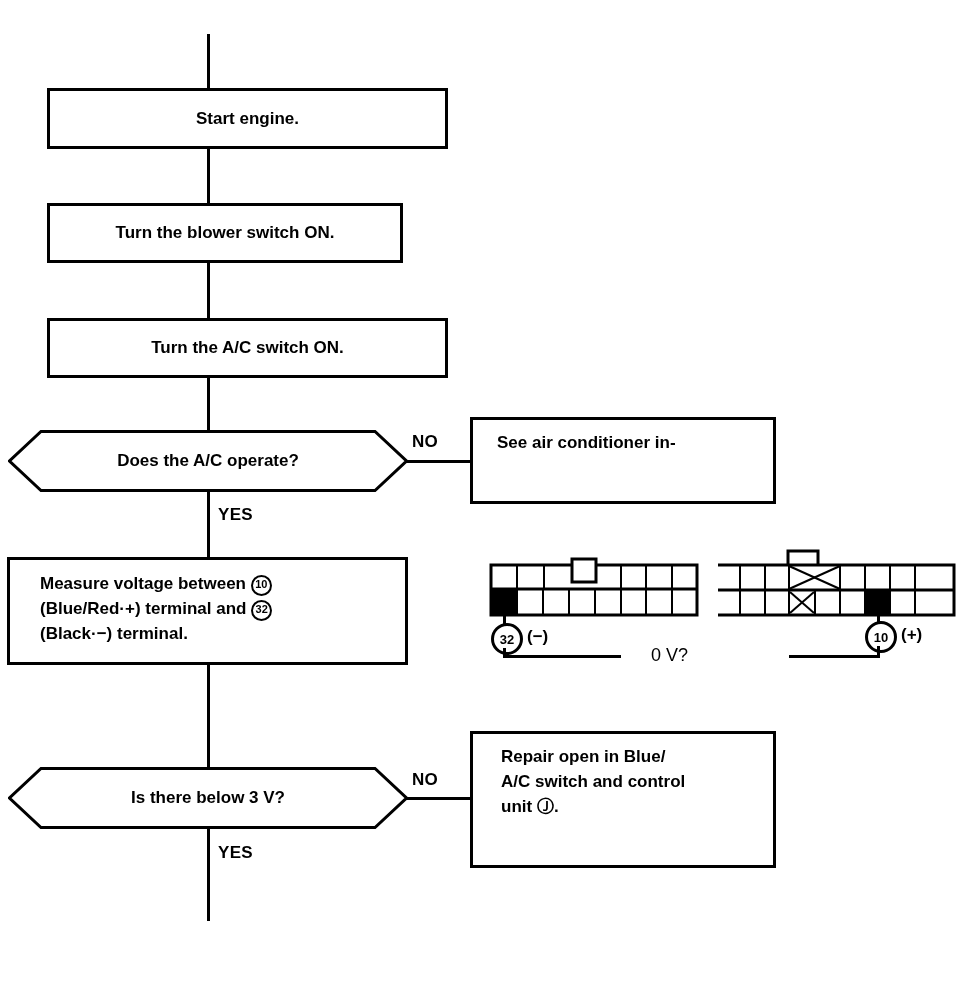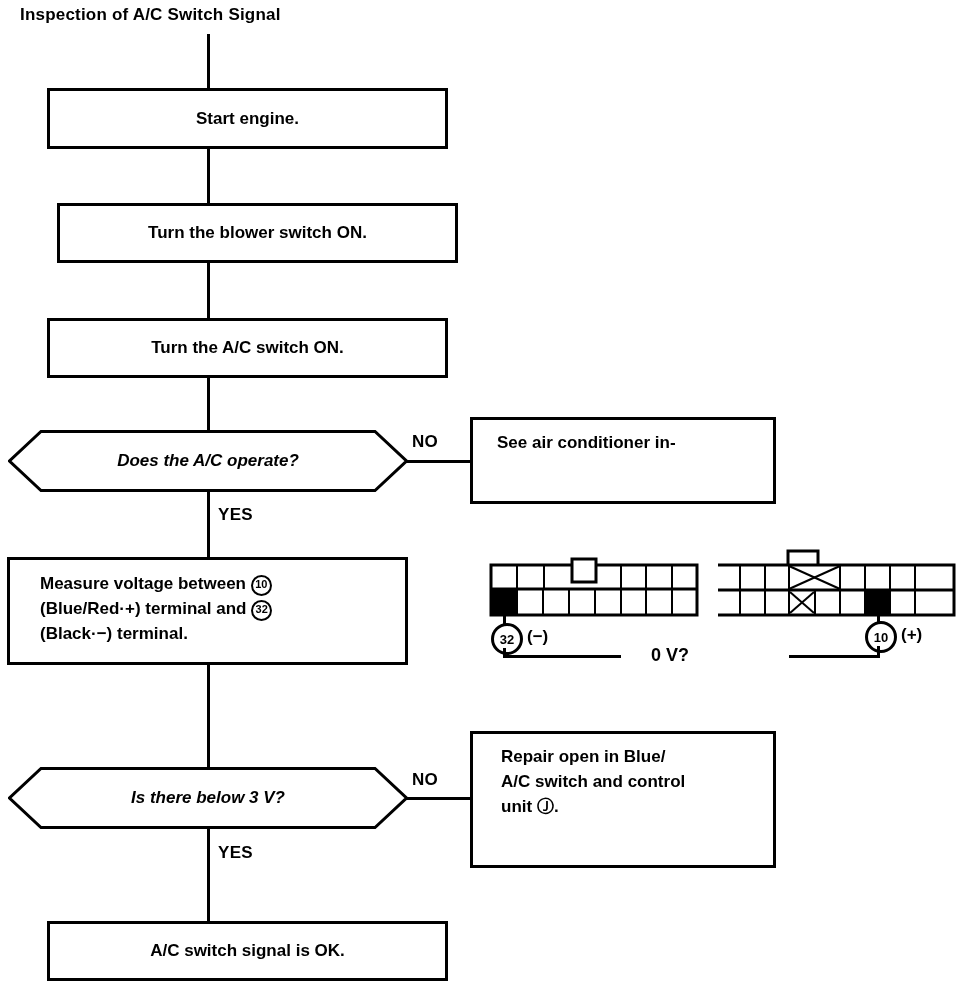--- a/index.html
+++ b/index.html
@@ -22,21 +22,21 @@
 
   
   .vline{position:absolute;width:3px;background:#000;}
   .hline{position:absolute;height:3px;background:#000;}
 
   
   .hex{position:absolute;}
   .hex svg{display:block;}
   .hex .hex-label{position:absolute;left:0;top:0;width:100%;height:100%;
         display:flex;align-items:center;justify-content:center;
-        font-size:17px;font-weight:bold;font-style:italic;}
+        font-size:17px;font-weight:bold;}
 
   
   .branch{position:absolute;font-size:17px;font-weight:bold;letter-spacing:.3px;}
 
   
   .just{position:absolute;box-sizing:border-box;font-size:17px;font-weight:bold;
         line-height:25px;text-align:justify;}
   .just > span{display:block;}
   .jline{display:flex;justify-content:space-between;width:100%;}
   .jline.last{justify-content:flex-start;}
@@ -49,38 +49,37 @@
            font-size:11px;font-weight:bold;vertical-align:1px;
            font-family:"Liberation Sans",sans-serif;}
 
   
   .conn{position:absolute;}
   .conn svg{display:block;}
   .termlabel{position:absolute;font-size:17px;font-weight:bold;white-space:nowrap;}
   .bigcirc{position:absolute;border:3px solid #000;border-radius:50%;
            width:26px;height:26px;display:flex;align-items:center;justify-content:center;
            font-size:13px;font-weight:bold;background:#fff;}
-  .ovq{position:absolute;font-size:18px;font-weight:bold;}
+  .ovq{position:absolute;font-size:18px;font-weight:normal;}
 </style>
 </head>
 <body>
 
 <div class="page">
 
-  <div class="title">Inspection of A/C Switch Signal</div>
 
   <div class="vline" style="left:207px;top:34px;height:54px;"></div>
 
   <div class="rect procbox" style="left:7px;top:88px;width:401px;height:61px;">
     <div class="proc-label">Start engine.</div>
   </div>
 
   <div class="vline" style="left:207px;top:149px;height:54px;"></div>
 
-  <div class="rect procbox" style="left:17px;top:203px;width:401px;height:60px;justify-content:flex-end;">
+  <div class="rect procbox" style="left:7px;top:203px;width:356px;height:60px;justify-content:flex-end;">
     <div class="proc-label">Turn the blower switch ON.</div>
   </div>
 
   <div class="vline" style="left:207px;top:263px;height:55px;"></div>
 
   <div class="rect procbox" style="left:7px;top:318px;width:401px;height:60px;">
     <div class="proc-label">Turn the A/C switch ON.</div>
   </div>
 
   <div class="vline" style="left:207px;top:378px;height:53px;"></div>
@@ -231,17 +230,14 @@
     </svg>
     <div class="hex-label">Is there below 3 V?</div>
   </div>
 
   <div class="hline" style="left:405px;top:797px;width:68px;"></div>
   <div class="branch" style="left:412px;top:770px;">NO</div>
 
   <div class="vline" style="left:207px;top:828px;height:93px;"></div>
   <div class="branch" style="left:218px;top:843px;">YES</div>
 
-  <div class="rect procbox" style="left:7px;top:921px;width:401px;height:60px;">
-    <div class="proc-label">A/C switch signal is OK.</div>
-  </div>
 
 </div>
 
 </body></html>

